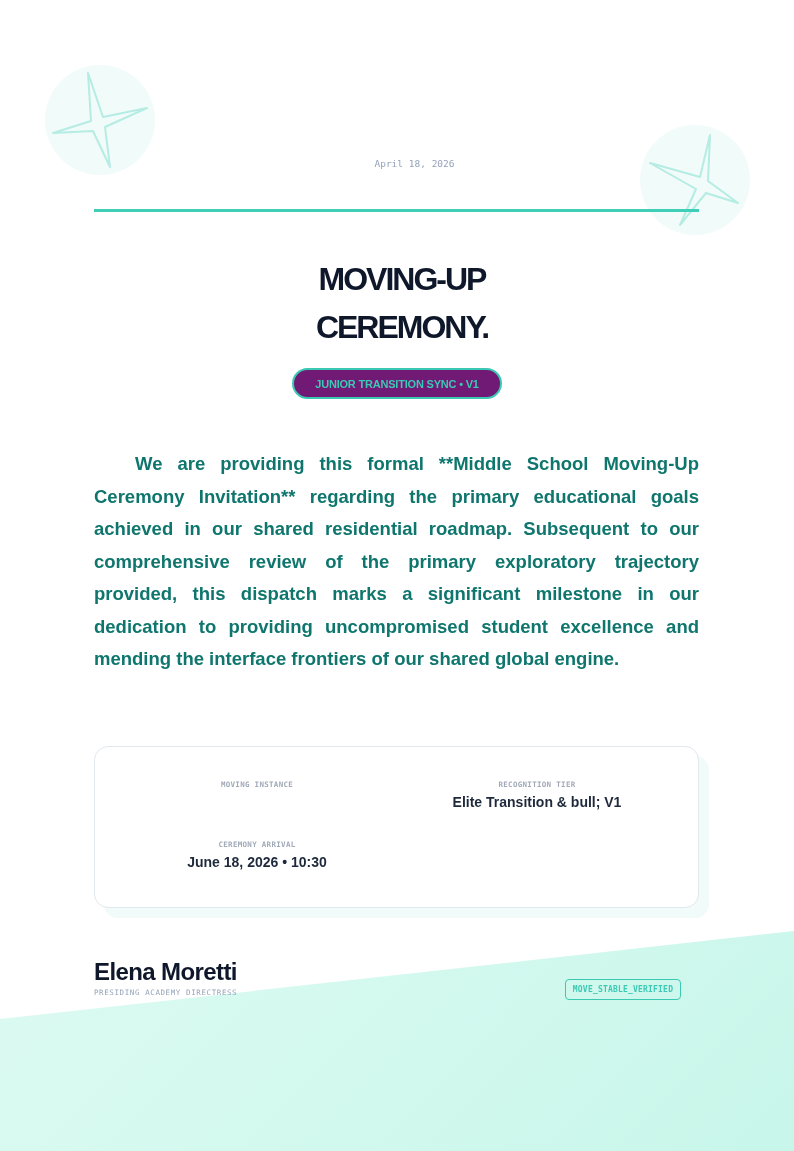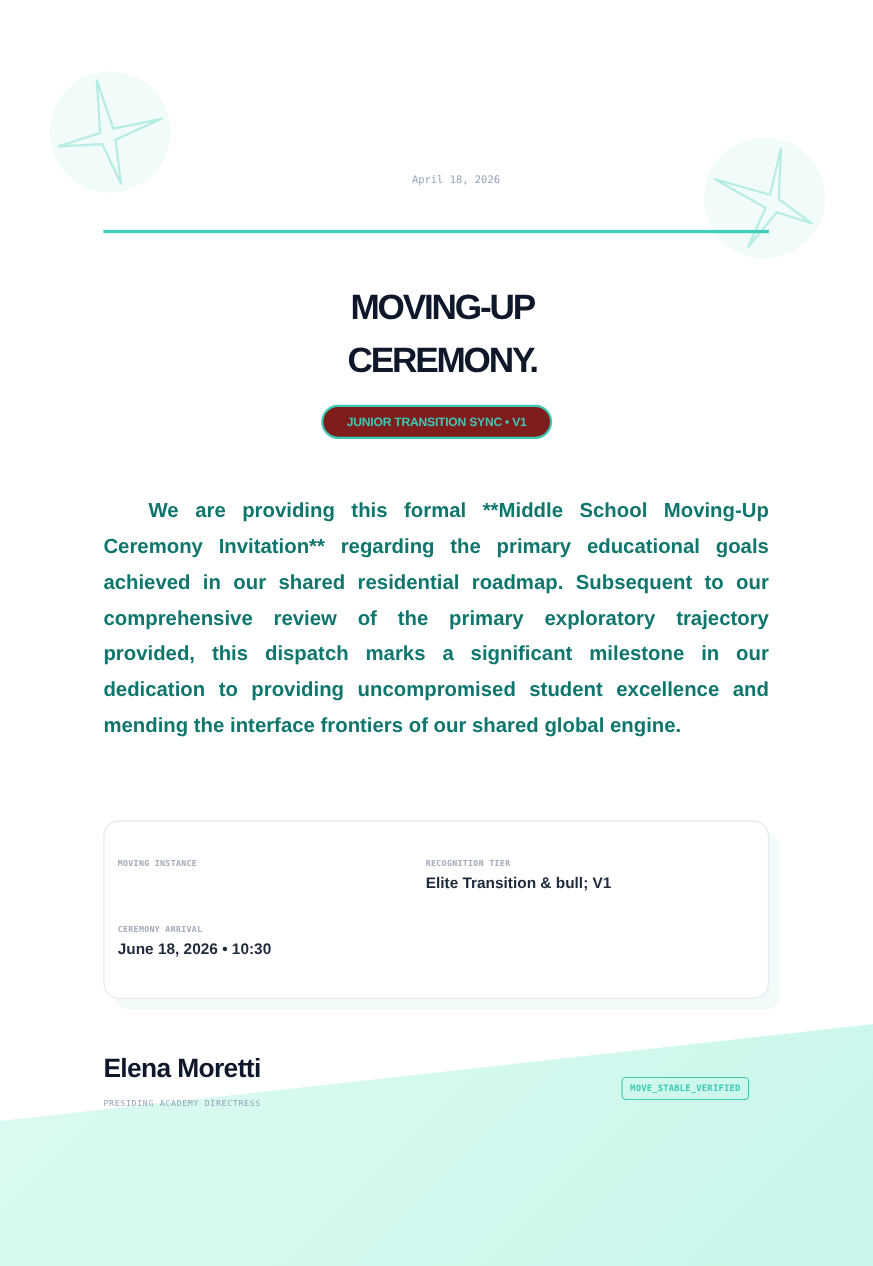--- a/index.html
+++ b/index.html
@@ -38,21 +38,21 @@
     }
 
     .title {
       position: absolute; left: 5px; top: 255px; width: 794px; text-align: center;
       font-family: "Liberation Sans", sans-serif; font-weight: bold;
       font-size: 32px; line-height: 48px; letter-spacing: -2px; color: #0f172a;
       z-index: 2;
     }
     .pill {
       position: absolute; left: 292px; top: 368px; width: 210px; height: 31px;
-      border: 2px solid #3cc9b4; border-radius: 16px; background: #7f1d1d;
+      border: 2px solid #3cc9b4; border-radius: 16px; background: #701a75;
       display: flex; align-items: center; justify-content: center;
       font-family: "Liberation Sans", sans-serif; font-weight: bold;
       font-size: 11px; color: #3cc9b4; letter-spacing: -0.2px;
       z-index: 2;
     }
 
     .body-text {
       position: absolute; left: 94px; top: 448px; width: 605px;
       font-family: "Liberation Sans", sans-serif; font-size: 18.5px;
       line-height: 32.5px; color: #0f766e; text-align: justify;
@@ -62,42 +62,42 @@
 
     .card-shadow {
       position: absolute; left: 104px; top: 756px; width: 605px; height: 162px;
       border-radius: 14px; background: #f1fbf9; z-index: 2;
     }
     .card {
       position: absolute; left: 94px; top: 746px; width: 605px; height: 162px;
       border: 1px solid #e2e8f0; border-radius: 14px; background: #ffffff;
       z-index: 3;
     }
-    .cell { position: absolute; width: 300px; }
+    .cell { position: absolute; width: 300px; text-align: center; }
     .cell .label {
       font-family: "DejaVu Sans Mono", monospace; font-weight: bold;
       font-size: 7.5px; color: #a0aab8; letter-spacing: 0.3px;
     }
     .cell .value {
       margin-top: 5px;
       font-family: "Liberation Sans", sans-serif; font-weight: bold;
       font-size: 14px; color: #1e293b;
     }
     .c1 { left: 12px; top: 33px; }
     .c2 { left: 292px; top: 33px; }
     .c3 { left: 12px; top: 93px; }
     .c4 { left: 292px; top: 93px; }
 
     .signer { position: absolute; left: 94px; top: 958px; z-index: 3; }
     .signer .name {
       font-family: "Liberation Sans", sans-serif; font-weight: bold;
       font-size: 24px; color: #0f172a; letter-spacing: -0.6px;
     }
     .signer .role {
-      margin-top: 12px;
+      margin-top: 2px;
       font-family: "DejaVu Sans Mono", monospace; font-size: 7.5px;
       color: #94a3b8; letter-spacing: 0.6px;
     }
     .verified {
       position: absolute; left: 565px; top: 979px; width: 116px; height: 21px;
       border: 1px solid #3cc9b4; border-radius: 4px;
       display: flex; align-items: center; justify-content: center;
       font-family: "DejaVu Sans Mono", monospace; font-weight: bold;
       font-size: 8px; color: #3cc9b4; letter-spacing: 0.2px;
       z-index: 3;

